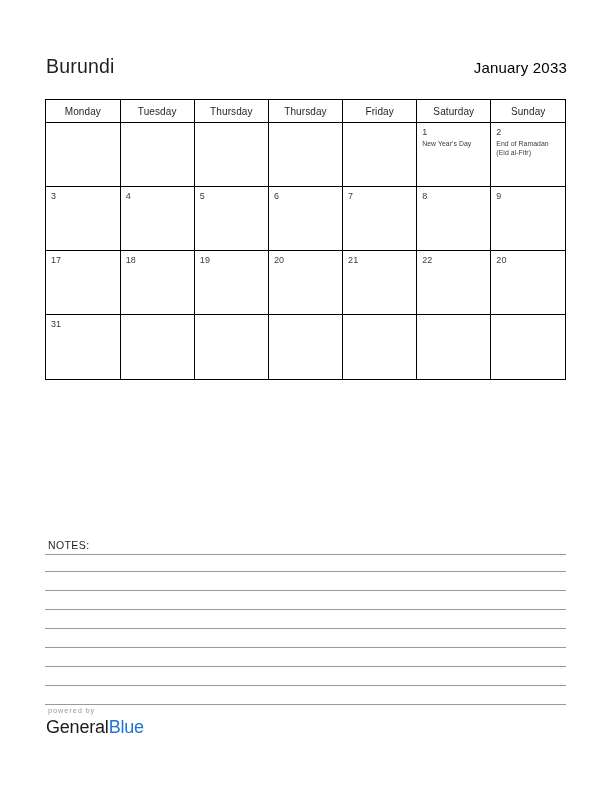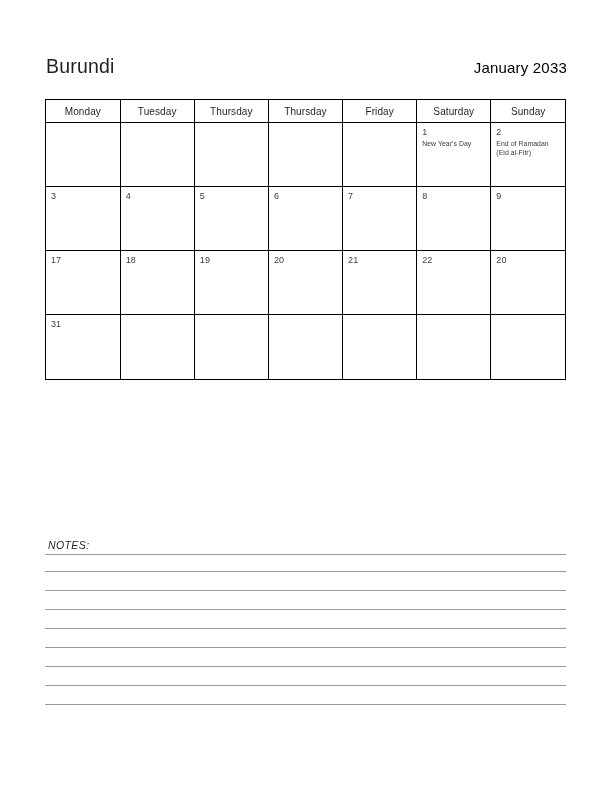--- a/index.html
+++ b/index.html
@@ -110,21 +110,20 @@
     word-wrap: break-word;
   }
   td.empty .daynum { visibility: hidden; }
 
   
   .notes {
     position: absolute;
     left: 45px;
     top: 538px;
     width: 521px;
-    font-style: italic;
   }
   .notes-label {
     font-size: 10.5px;
     letter-spacing: 0.4px;
     color: #231f20;
     line-height: 14px;
     margin: 0 0 2px 3px;
   }
   .notes-lines {
     width: 100%;
@@ -289,14 +288,18 @@
         <div class="note-line"></div>
         <div class="note-line"></div>
         <div class="note-line"></div>
         <div class="note-line"></div>
         <div class="note-line"></div>
         <div class="note-line"></div>
         <div class="note-line"></div>
       </div>
   </div>
 
+  <div class="footer">
+    <div class="powered-by">powered by</div>
+    <div class="brand"><span class="brand-general">General</span><span class="brand-blue">Blue</span></div>
+  </div>
 
 </div>
 
 </body></html>

